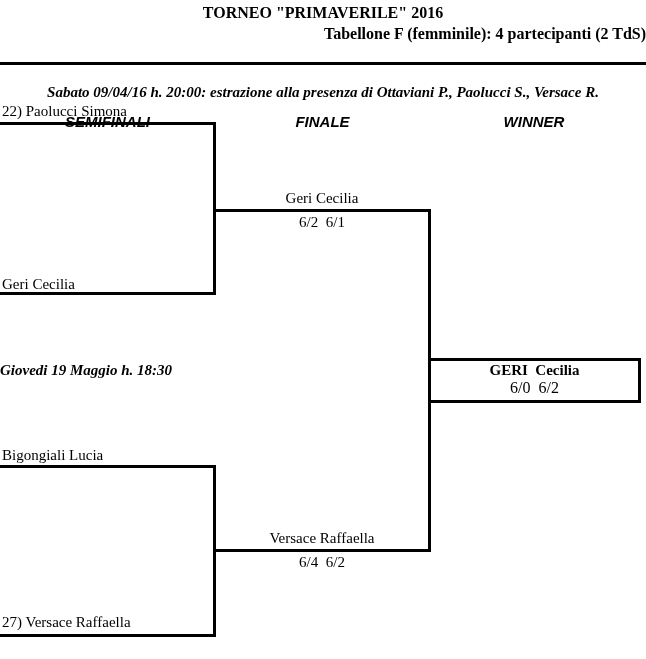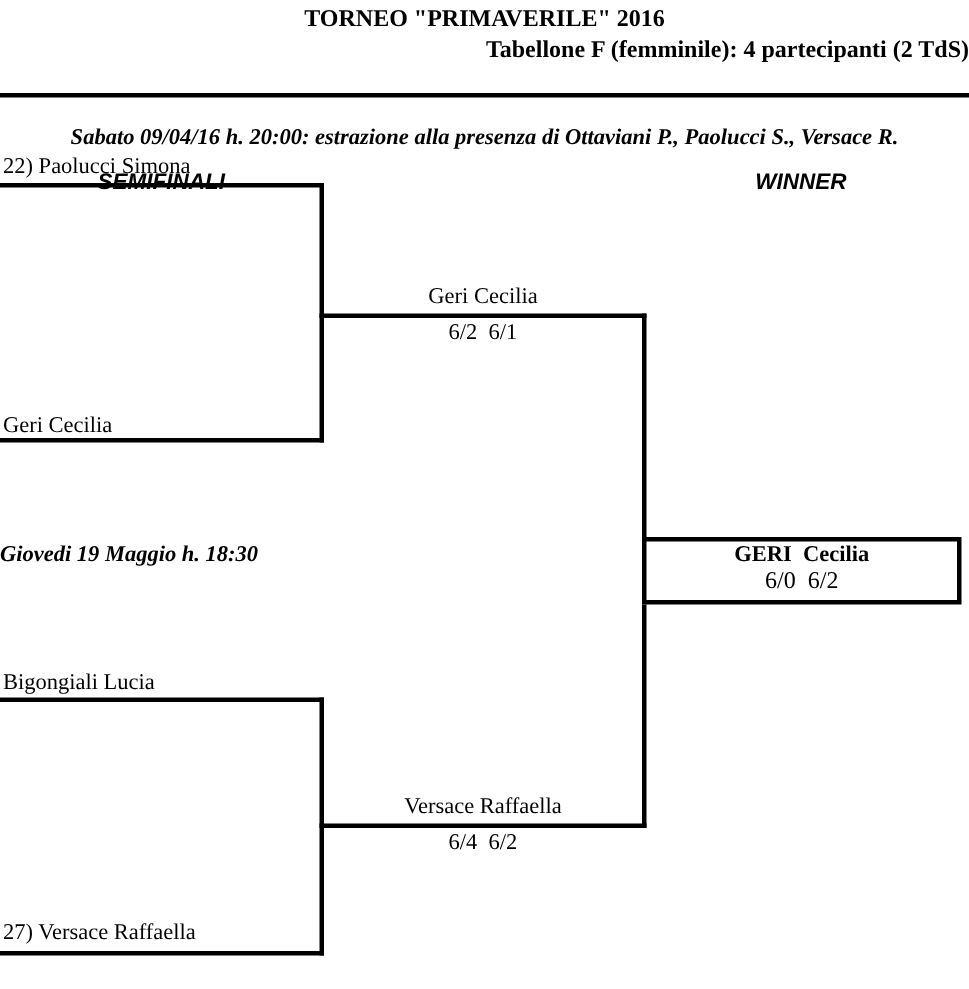--- a/index.html
+++ b/index.html
@@ -64,20 +64,21 @@
 <body>
 
 <div id="sheet">
 
   <div class="abs center title">TORNEO "PRIMAVERILE" 2016</div>
   <div class="abs center subtitle">Tabellone F (femminile): 4 partecipanti (2 TdS)</div>
   <div class="abs center draw-note">Sabato 09/04/16 h. 20:00: estrazione alla presenza di Ottaviani P., Paolucci S., Versace R.</div>
   <div class="line" style="left:0; top:62px; width:646px; height:3px;"></div>
 
   <div class="abs center col-header" style="left:0; width:215px;">SEMIFINALI</div>
+  <div class="abs center col-header" style="left:215px; width:215px;">FINALE</div>
   <div class="abs center col-header" style="left:426px; width:216px;">WINNER</div>
 
   <div class="abs player" style="top:103px;">22) Paolucci Simona</div>
   <div class="abs player" style="top:276px;">Geri Cecilia</div>
 
   <div class="line" style="left:0; top:122px; width:216px; height:3px;"></div>
   <div class="line" style="left:0; top:292px; width:216px; height:3px;"></div>
   <div class="line" style="left:213px; top:122px; width:3px; height:173px;"></div>
 
   <div class="abs final-label" style="top:190px;">Geri Cecilia</div>

